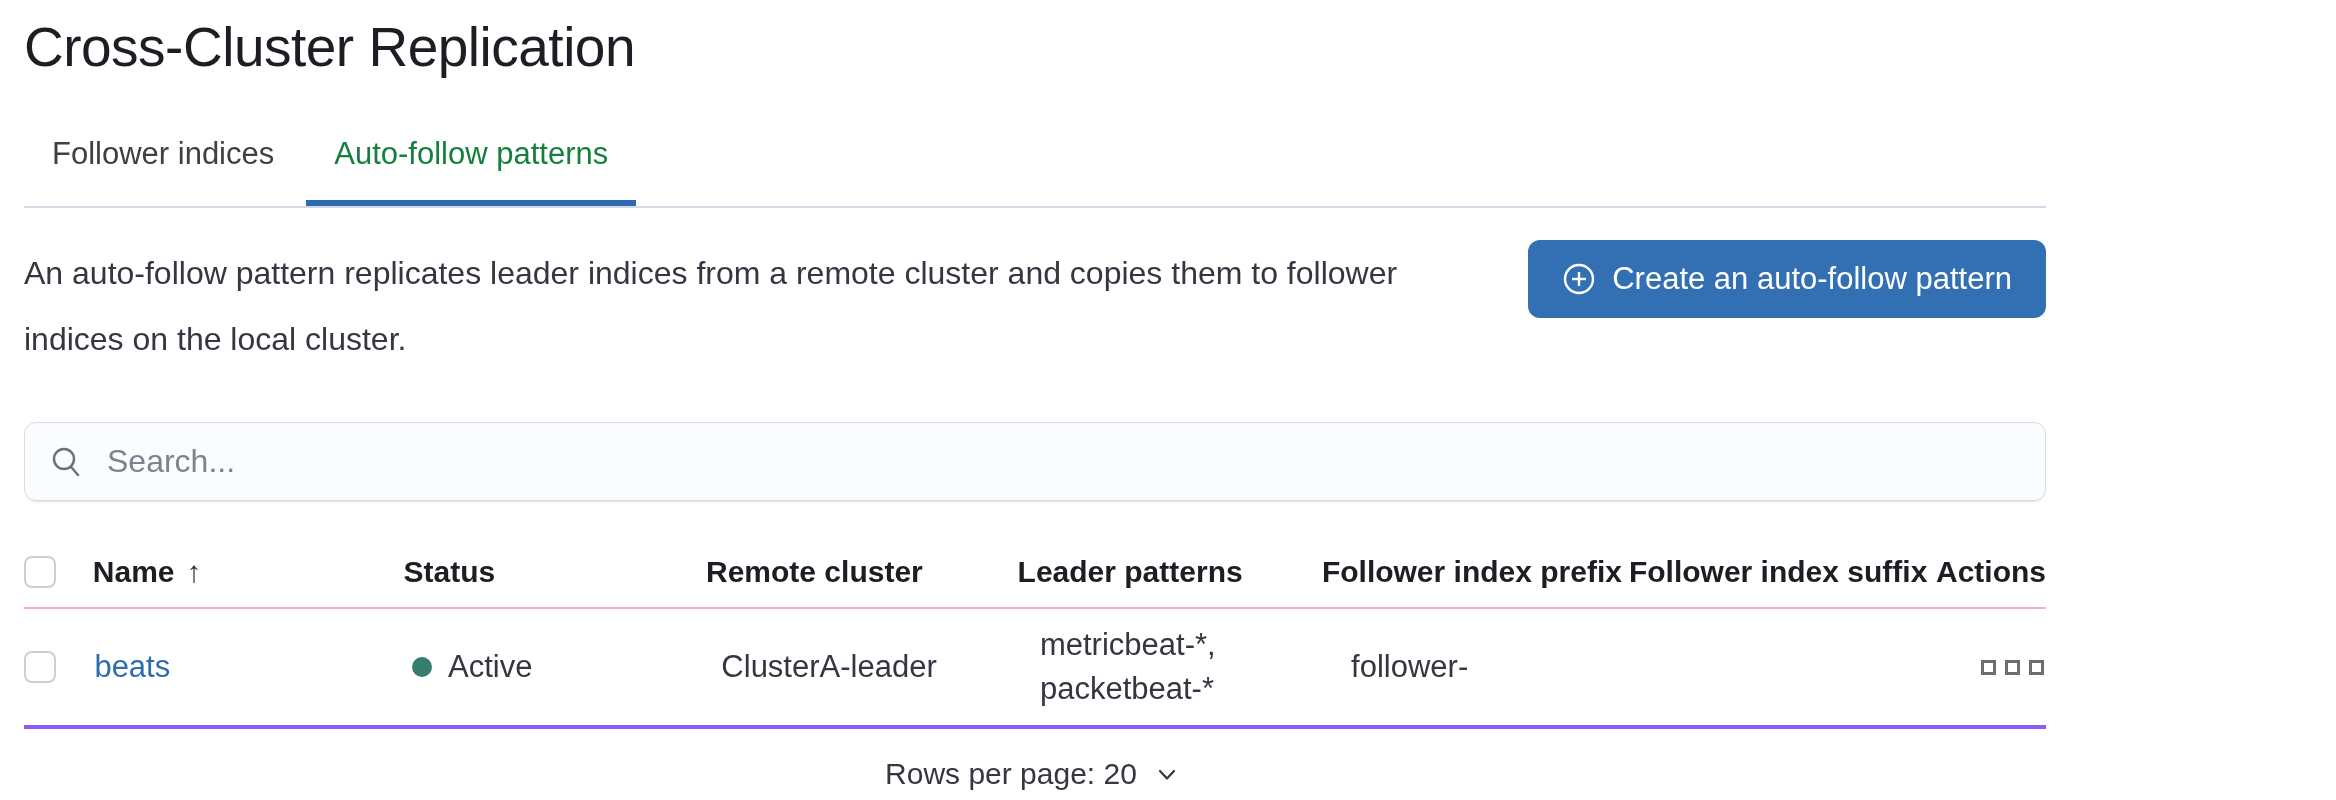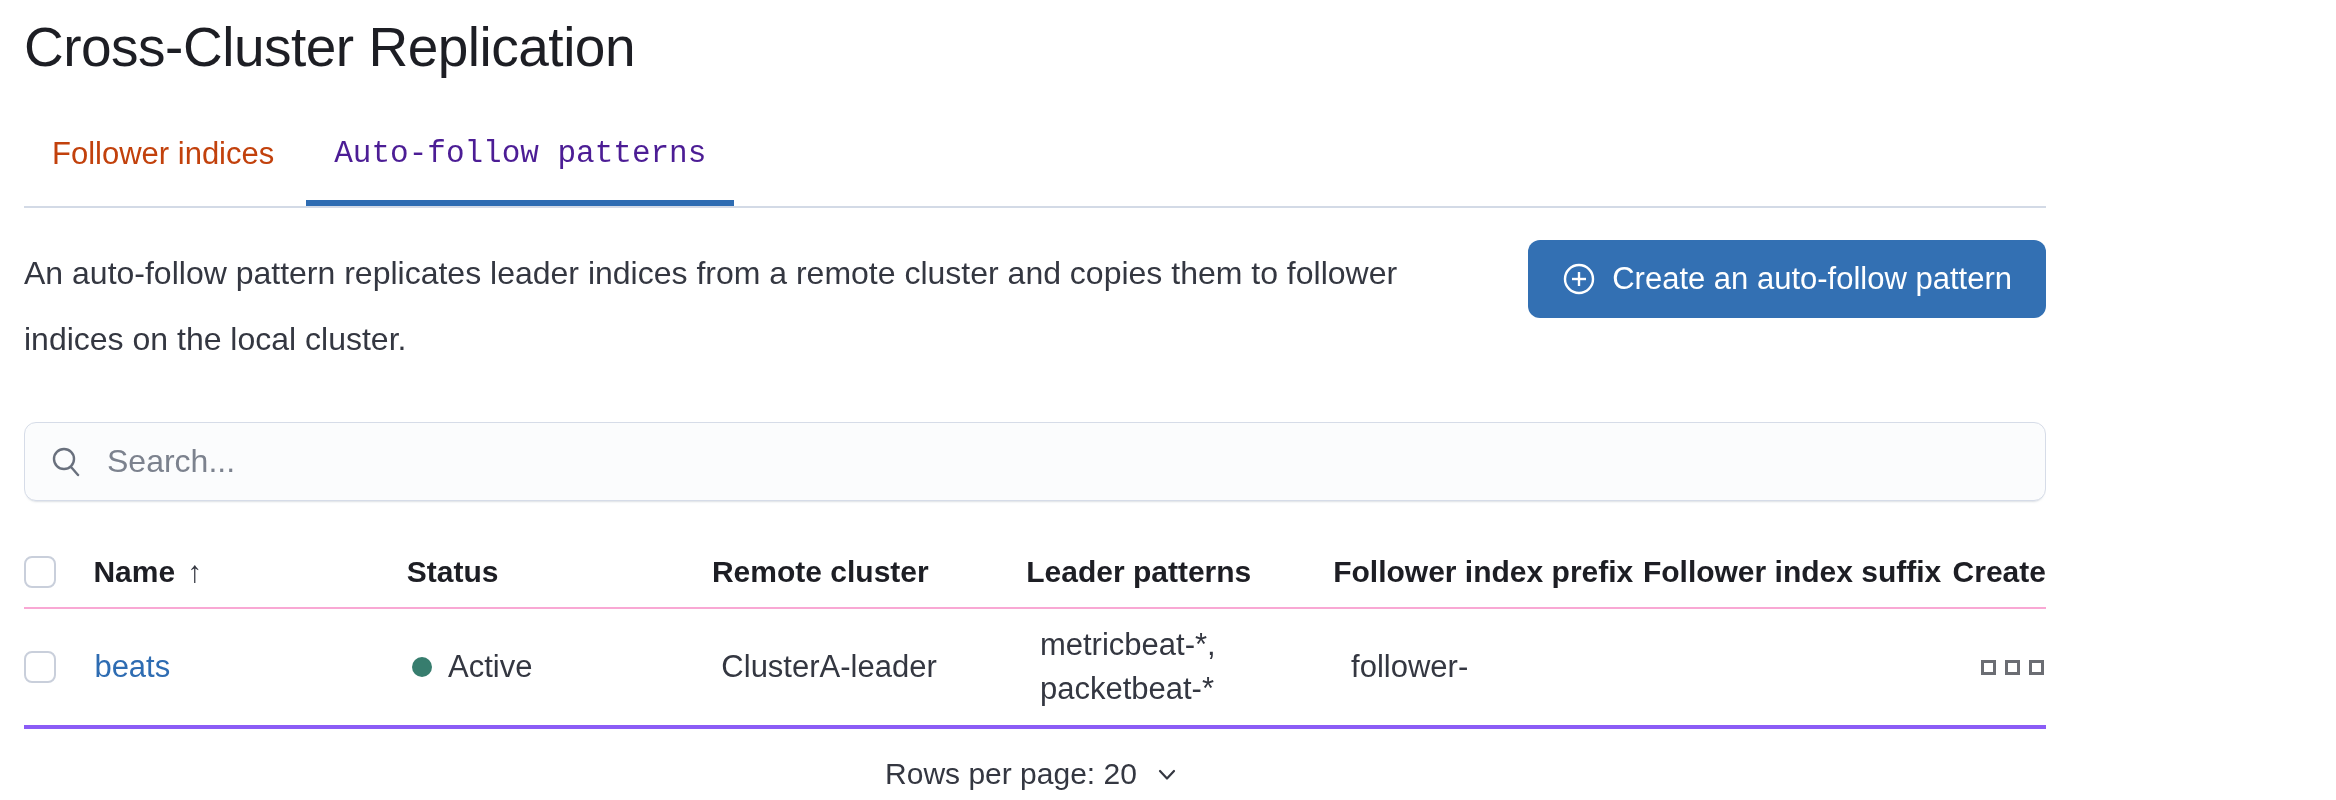--- a/index.html
+++ b/index.html
@@ -27,28 +27,27 @@
   .tabs {
     margin-top: 54px;
     display: flex;
     gap: 4px;
     border-bottom: 2px solid #d3dae6;
   }
   .tab {
     padding: 0 28px 32px 28px;
     font-size: 31px;
     line-height: 40px;
-    color: #c2410c;
+    color: #404040;
     cursor: pointer;
     white-space: nowrap;
   }
   .tab.active {
-    color: #4c1d95;
+    color: #15803d;
     box-shadow: inset 0 -6px 0 #2e6cb2;
-    font-family: Liberation Mono, monospace;
   }
 
   
   .desc-row {
     margin-top: 32px;
     display: flex;
     align-items: flex-start;
     gap: 60px;
   }
   .desc {
@@ -226,21 +225,21 @@
         <span class="sort-col">
           <span>Name</span>
           <span class="sort-arrow">↑</span>
         </span>
       </div>
       <div class="col-status">Status</div>
       <div class="col-remote">Remote cluster</div>
       <div class="col-leader">Leader patterns</div>
       <div class="col-prefix">Follower index prefix</div>
       <div class="col-suffix">Follower index suffix</div>
-      <div class="col-actions">Create</div>
+      <div class="col-actions">Actions</div>
     </div>
 
     <div class="trow">
       <div class="col-check">
         <div class="checkbox"></div>
       </div>
       <div class="col-name">
         <a class="link">beats</a>
       </div>
       <div class="col-status">

